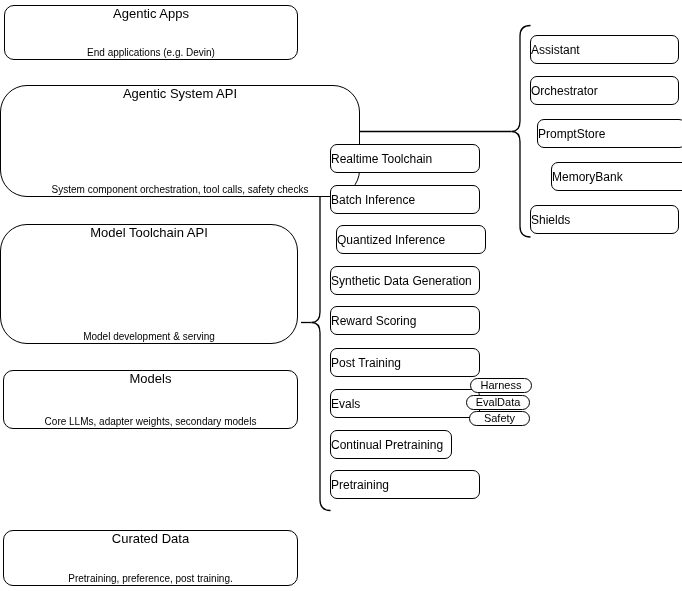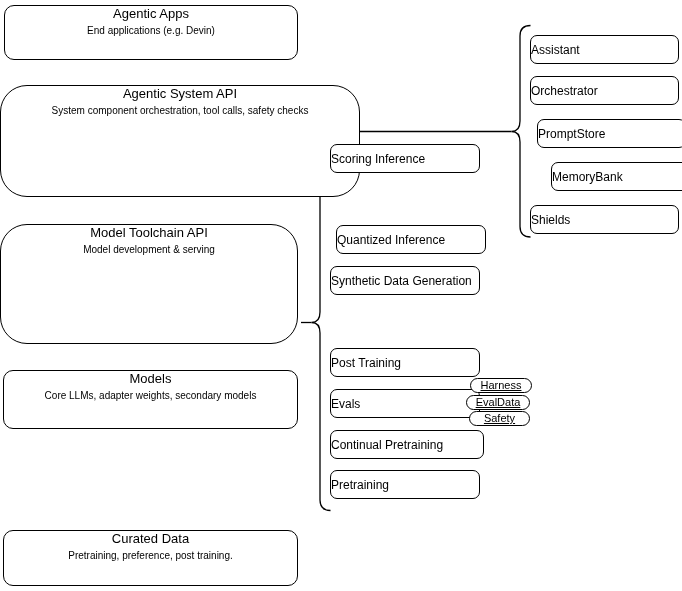--- a/index.html
+++ b/index.html
@@ -19,40 +19,39 @@
     pointer-events: none;
   }
   .overlay path { fill: none; stroke: #000000; stroke-width: 1.3; }
   .node {
     position: absolute;
     box-sizing: border-box;
     background: #ffffff;
     border: 1.3px solid #000000;
     display: flex;
     align-items: center;
-    justify-content: flex-start;
+    justify-content: space-between;
     text-align: center;
   }
   .stack-node { flex-direction: column; gap: 3px; padding: 0 6px; }
   .node-title { font-size: 13px; line-height: 16px; }
   .node-subtitle { font-size: 10px; line-height: 12px; }
   .item-node { font-size: 12px; border-radius: 7px; z-index: 2; }
   .pill {
     position: absolute;
     box-sizing: border-box;
     background: #ffffff;
     border: 1.3px solid #000000;
     border-radius: 8px;
     display: flex;
     align-items: center;
     justify-content: center;
     font-size: 11px;
     line-height: 11px;
     z-index: 3;
-    text-decoration: underline;
   }
 </style>
 </head>
 <body>
 
 <div class="canvas">
 
   <svg class="overlay" viewBox="0 0 682 591">
     <path d="M 308 131.5 L 511.5 131.5"></path>
     <path d="M 301 322.5 L 311.5 322.5"></path>
@@ -79,26 +78,28 @@
     <div class="node-title">Models</div>
     <div class="node-subtitle">Core LLMs, adapter weights, secondary models</div>
   </div>
 
 
   <div class="node stack-node" style="left:3px; top:530px; width:295px; height:56px; border-radius:10px;">
     <div class="node-title">Curated Data</div>
     <div class="node-subtitle">Pretraining, preference, post training.</div>
   </div>
 
-  <div class="node item-node" style="left:330px; top:144px; width:150px; height:29px;">Scoring Inference</div>
+  <div class="node item-node" style="left:330px; top:144px; width:150px; height:29px;">Realtime Toolchain</div>
+  <div class="node item-node" style="left:330px; top:185px; width:150px; height:29px;">Batch Inference</div>
   <div class="node item-node" style="left:336px; top:225px; width:150px; height:29px;">Quantized Inference</div>
   <div class="node item-node" style="left:330px; top:266px; width:150px; height:29px;">Synthetic Data Generation</div>
+  <div class="node item-node" style="left:330px; top:306px; width:150px; height:29px;">Reward Scoring</div>
   <div class="node item-node" style="left:330px; top:348px; width:150px; height:29px;">Post Training</div>
   <div class="node item-node" style="left:330px; top:389px; width:150px; height:29px;">Evals</div>
-  <div class="node item-node" style="left:330px; top:430px; width:154px; height:29px;">Continual Pretraining</div>
+  <div class="node item-node" style="left:330px; top:430px; width:122px; height:29px;">Continual Pretraining</div>
   <div class="node item-node" style="left:330px; top:470px; width:150px; height:29px;">Pretraining</div>
 
   <div class="pill" style="left:470px; top:378px; width:62px; height:15px;">Harness</div>
   <div class="pill" style="left:466px; top:395px; width:64px; height:15px;">EvalData</div>
   <div class="pill" style="left:469px; top:411px; width:61px; height:15px;">Safety</div>
 
   <div class="node item-node" style="left:530px; top:35px; width:149px; height:29px;">Assistant</div>
   <div class="node item-node" style="left:530px; top:76px; width:149px; height:29px;">Orchestrator</div>
   <div class="node item-node" style="left:530px; top:119px; width:149px; height:29px;margin-left:7px;">PromptStore</div>
   <div class="node item-node" style="left:530px; top:162px; width:149px; height:29px;margin-left:21px;">MemoryBank</div>

